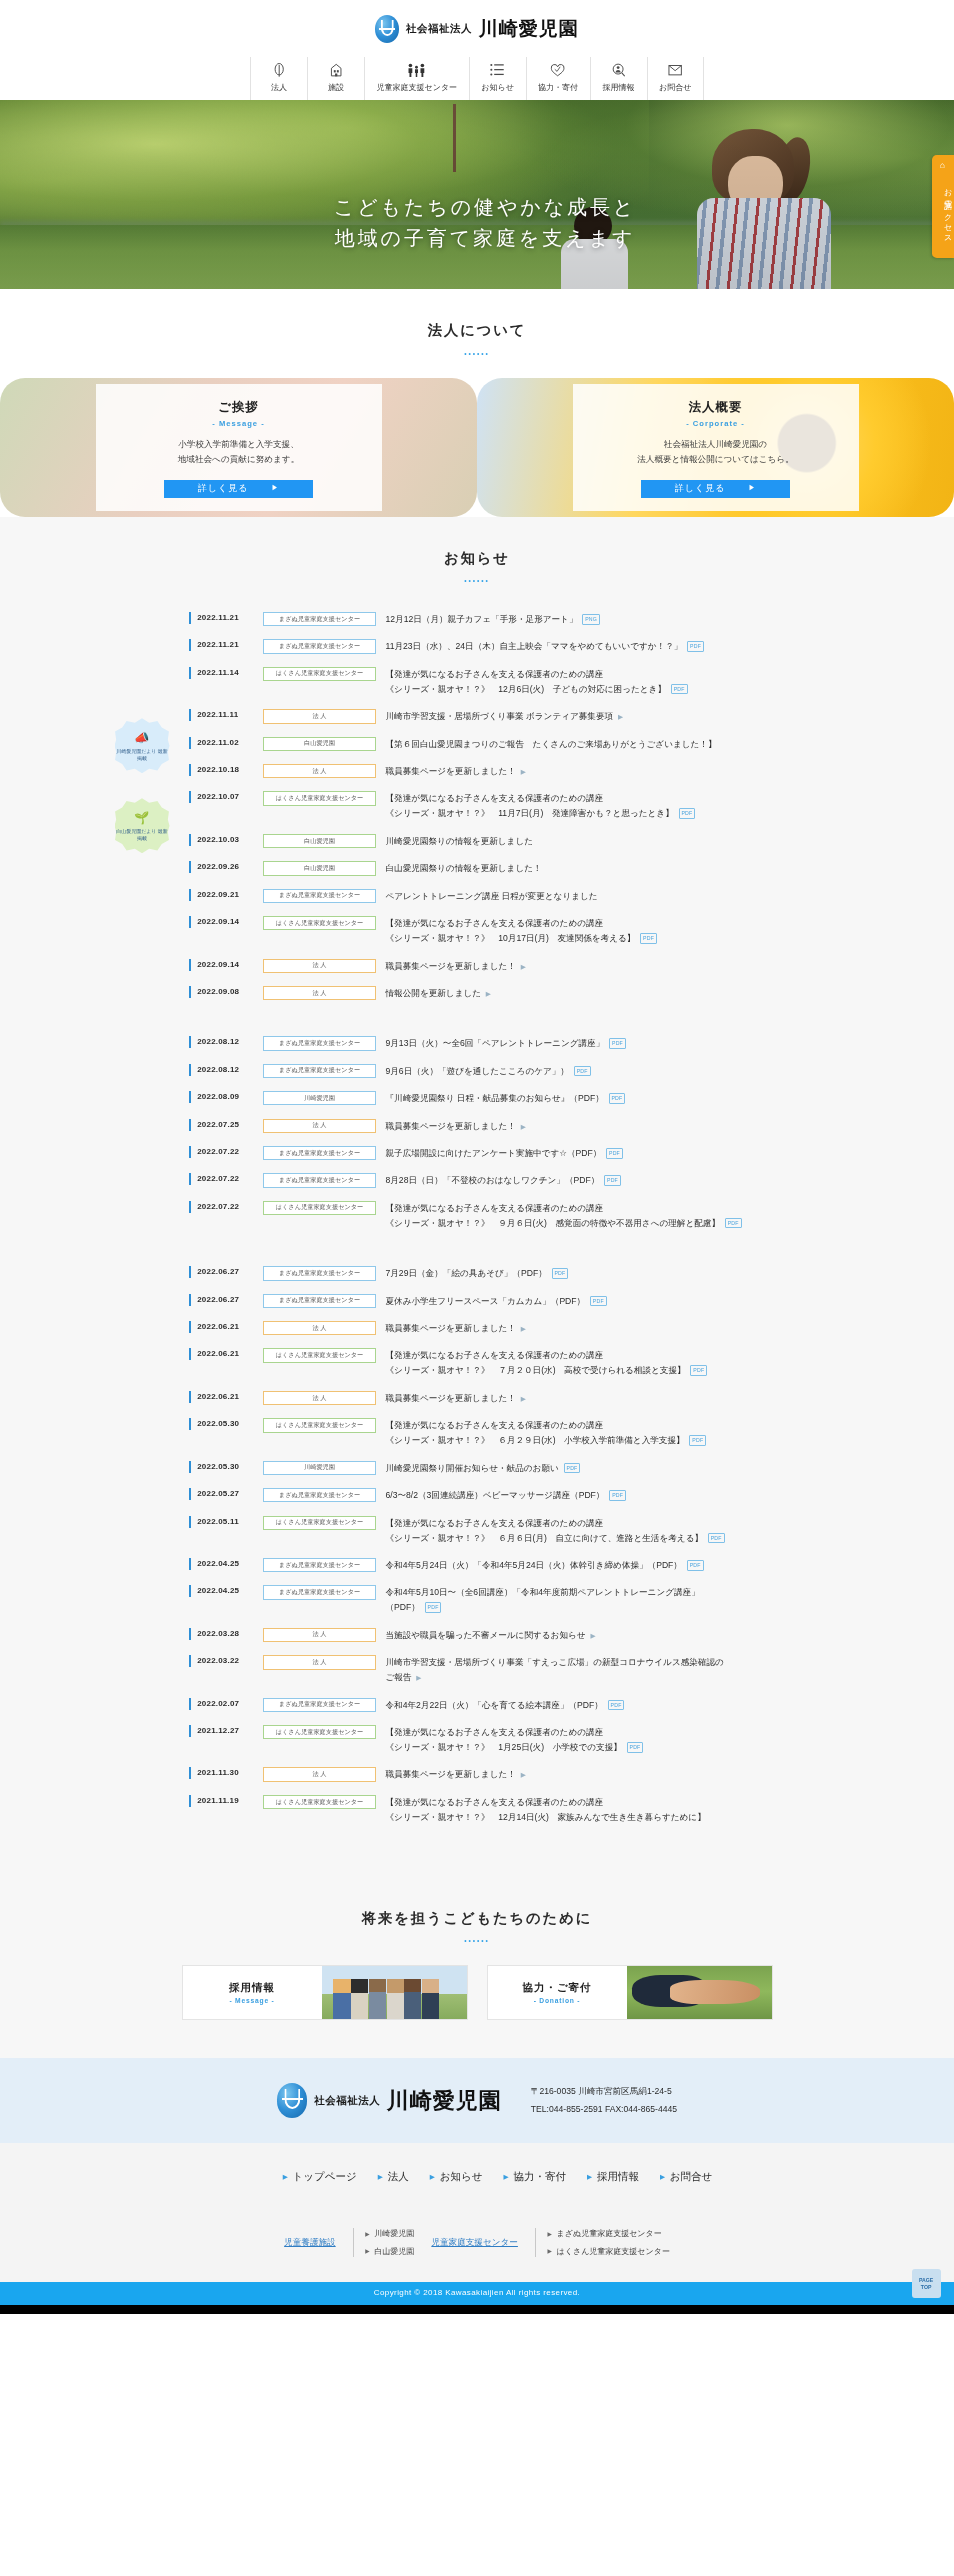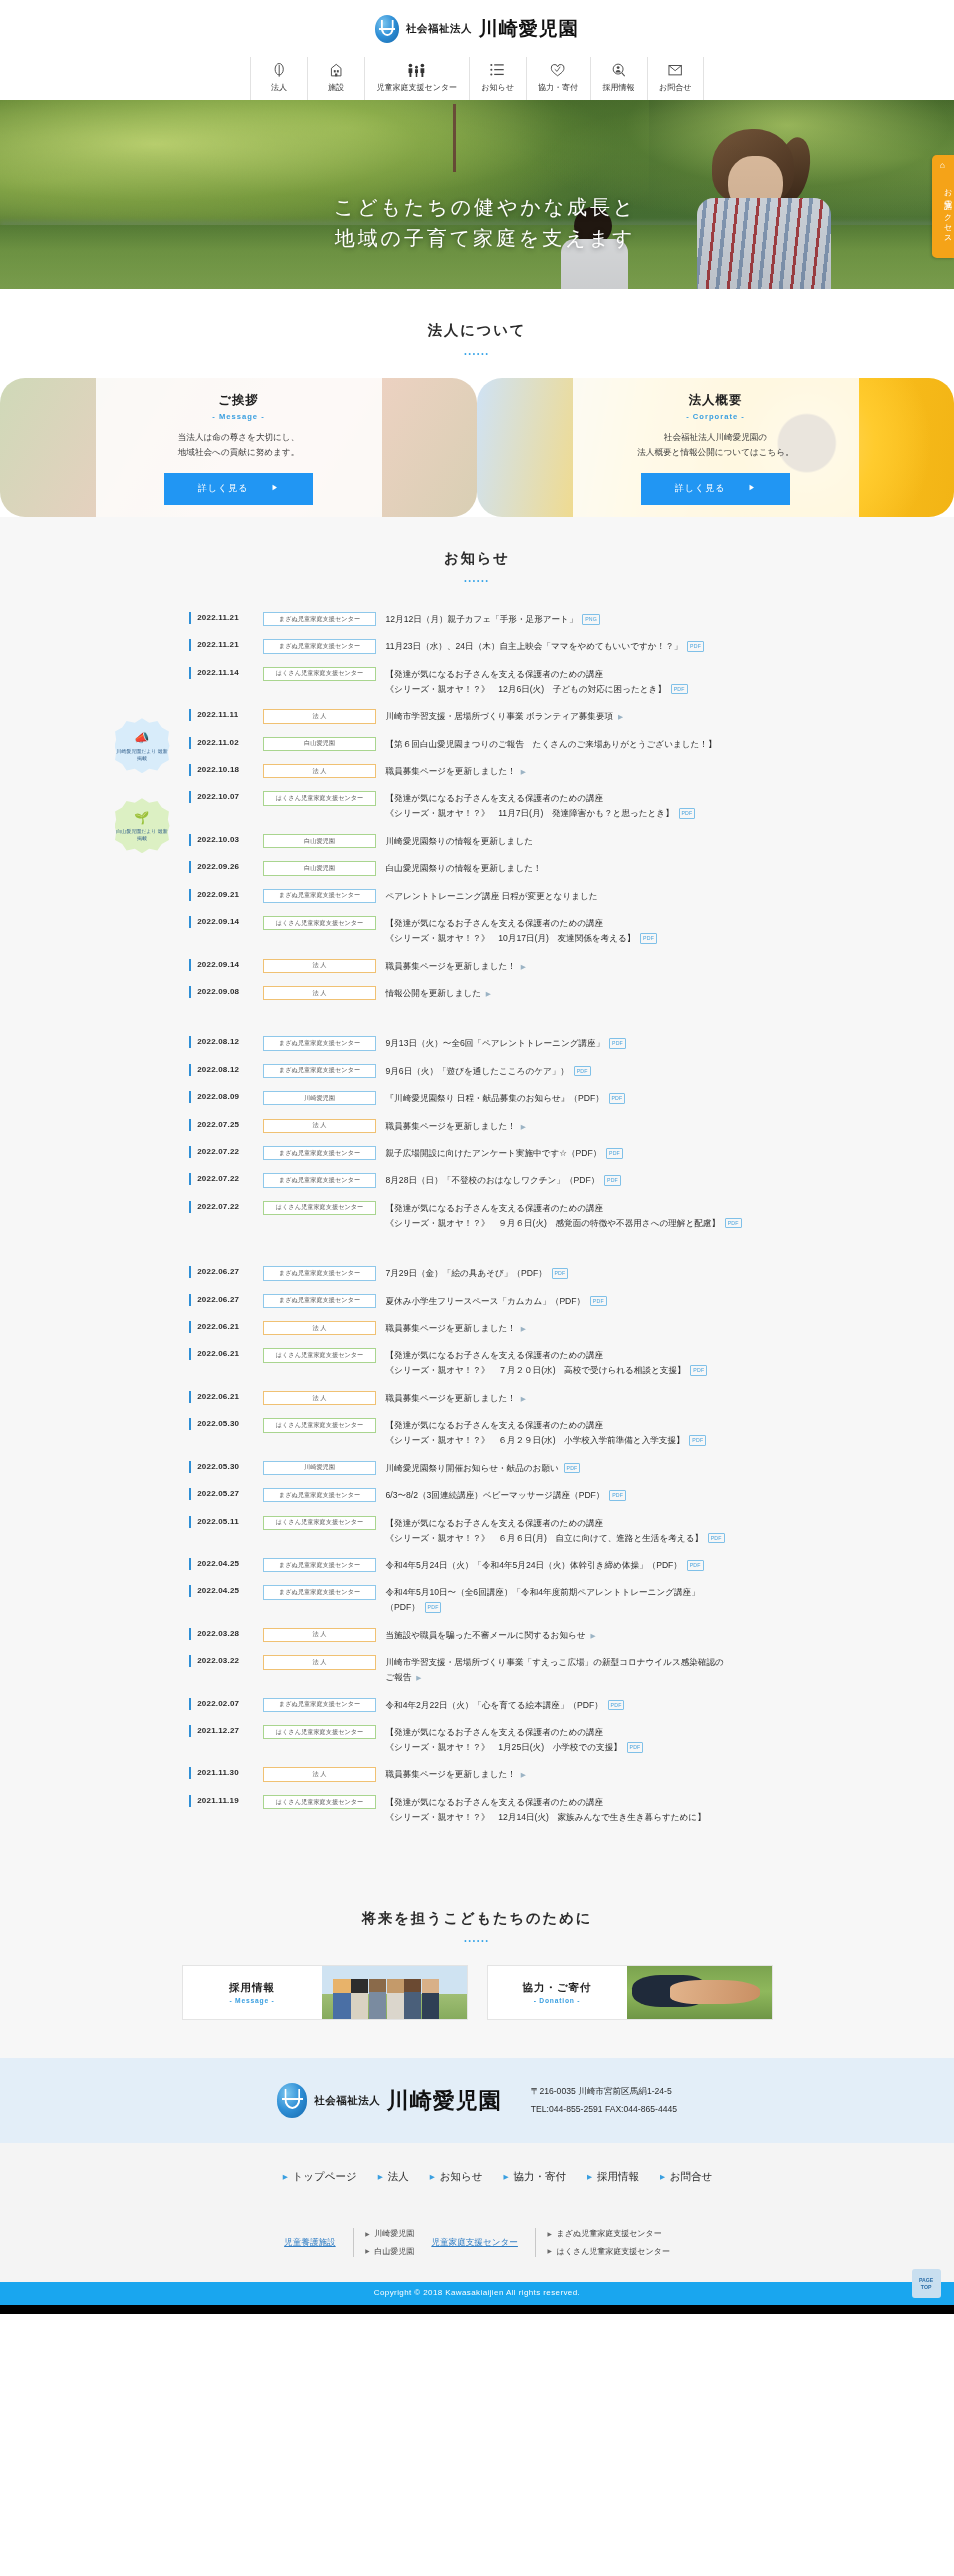--- a/index.html
+++ b/index.html
@@ -127,21 +127,21 @@
     background:radial-gradient(circle at 40% 46%, #6a4a12 0%, #6a4a12 14%, #ffd451 15%, #ffcb2d 34%, rgba(255,196,33,0) 62%);
   }
   .about-card {
     position:relative; z-index:2; width:286px; padding:15.3px 9.5px 13.4px;
     background:rgba(255,255,255,.86); text-align:center;
   }
   .card-ttl { font-size:12.4px; font-weight:700; color:#1f1f1f; letter-spacing:1px; }
   .card-en { margin-top:2.9px; font-size:7.6px; font-weight:700; color:#3a9fe0; letter-spacing:1px; }
   .card-txt { margin-top:9.5px; font-size:8.6px; line-height:1.75; color:#3a3a3a; }
   .btn-more {
-    margin:12.4px auto 0; width:149px; height:32px; background:#2196f3; color:#fff;
+    margin:12.4px auto 0; width:149px; height:18px; background:#2196f3; color:#fff;
     font-size:9px; letter-spacing:1px; border:none; cursor:pointer;
     display:flex; align-items:center; justify-content:center; gap:23px;
   }
   .btn-more .tri { font-size:6.7px; }
 
   
   .news-wrap { background:#f7f7f7; padding:0 0 44px; position:relative; }
   .news-list { width:725px; margin:0 auto; padding-left:74px; position:relative; }
   .news-row { display:flex; align-items:flex-start; gap:9.5px; padding:6.7px 0 5.7px; }
   .news-row.gap-top { margin-top:23px; }
@@ -369,21 +369,21 @@
   <div class="sec-title">法人について</div>
   <div class="sec-dots">••••••</div>
 </div>
 
 <section class="about-band">
   <div class="about-half bg-hands">
     <div class="about-card">
       <div class="card-ttl">ご挨拶</div>
       <div class="card-en">- Message -</div>
       <div class="card-txt">
-        <div>当法人は命の尊さを大切にし、</div>
+        <div>小学校入学前準備と入学支援、</div>
         <div>地域社会への貢献に努めます。</div>
       </div>
       <button class="btn-more">
         <span>詳しく見る</span>
         <span class="tri">▶</span>
       </button>
     </div>
   </div>
   <div class="about-half bg-sun">
     <div class="about-card">

